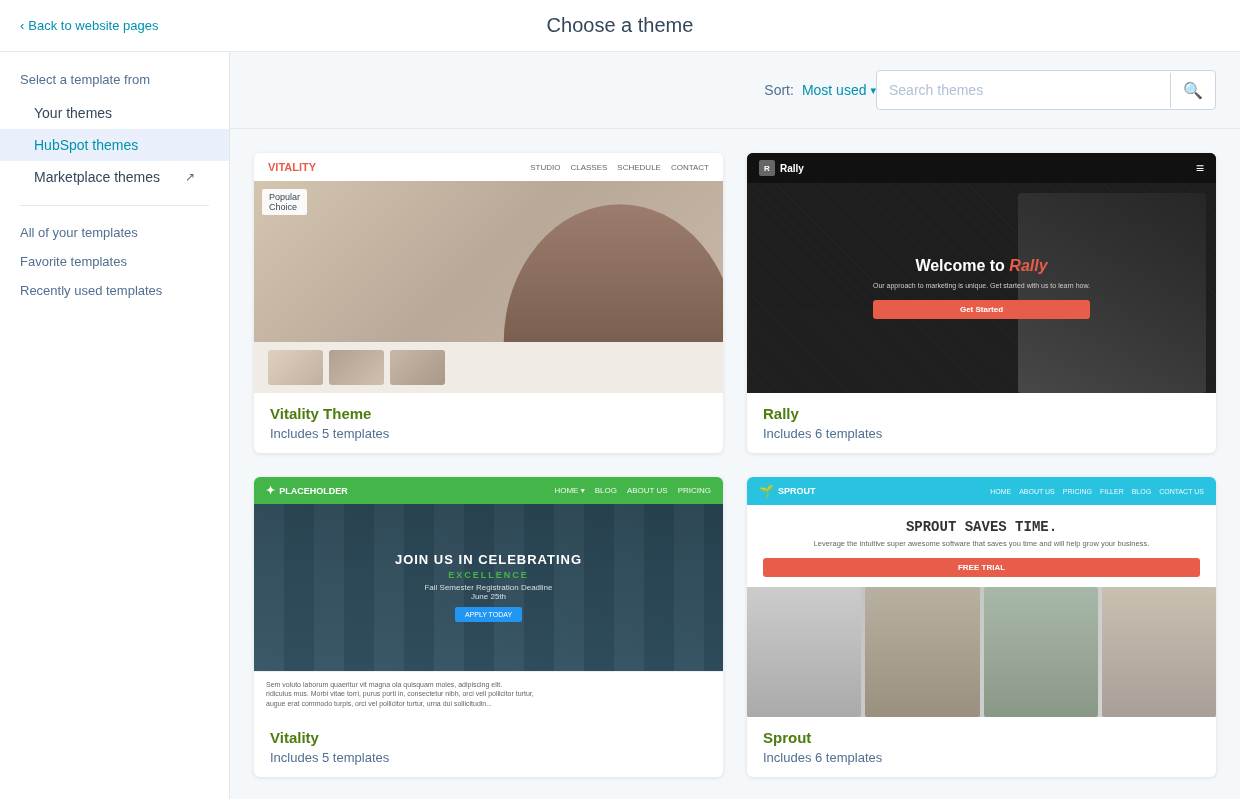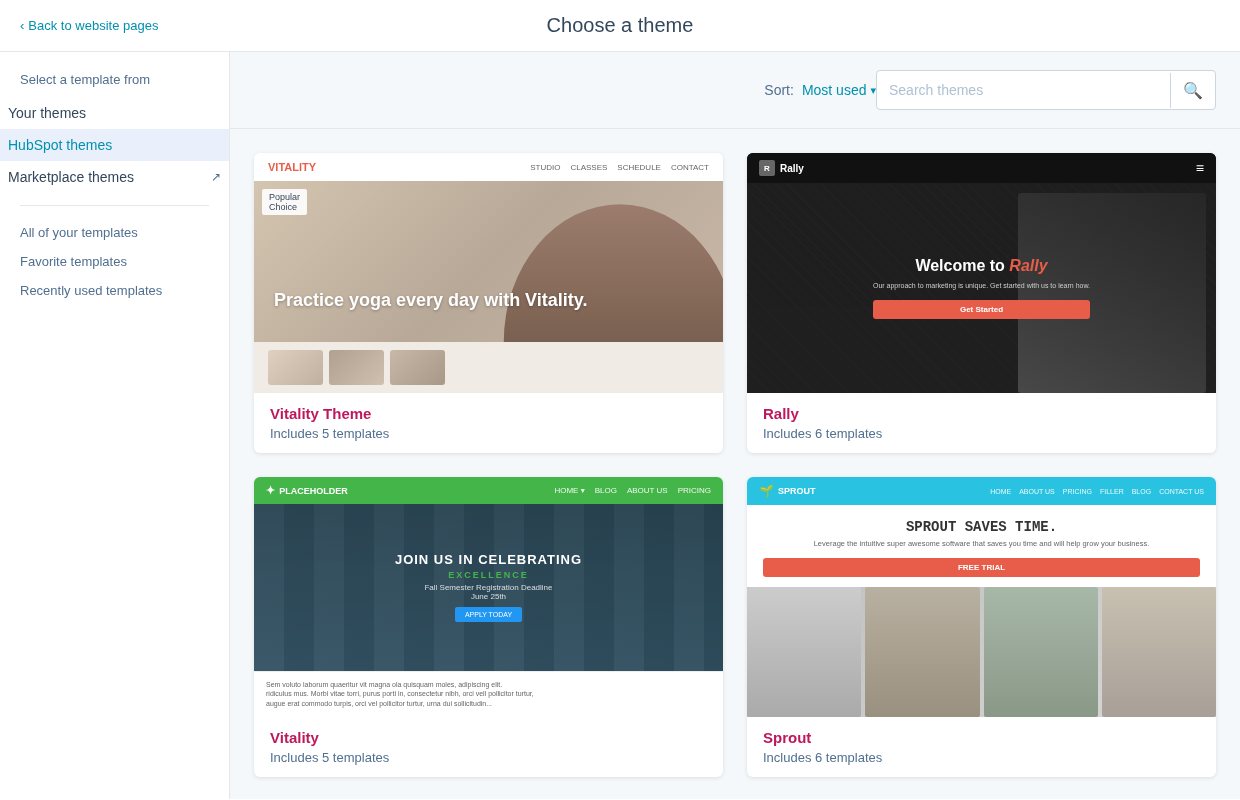--- a/index.html
+++ b/index.html
@@ -51,21 +51,21 @@
     }
     .sidebar-section-title {
       font-size: 13px;
       font-weight: 500;
       color: #516f90;
       padding: 0 20px 10px;
     }
     .sidebar-nav-item {
       display: flex;
       align-items: center;
-      padding: 8px 8px;
+      padding: 8px 34px;
       font-size: 14px;
       color: #33475b;
       cursor: pointer;
       border-radius: 0;
       transition: background 0.15s;
       justify-content: space-between;
     }
     .sidebar-nav-item.active {
       background: #eaf0fb;
       color: #0091ae;
@@ -422,21 +422,21 @@
     .sprout-person:nth-child(2) { background: linear-gradient(180deg, #b8b0a0, #9a9080); }
     .sprout-person:nth-child(3) { background: linear-gradient(180deg, #a8b8a8, #8a9888); }
     .sprout-person:nth-child(4) { background: linear-gradient(180deg, #c8c0b0, #a8a098); }
 
     .theme-info {
       padding: 12px 16px;
     }
     .theme-name {
       font-size: 15px;
       font-weight: 600;
-      color: #be185d;
+      color: #4d7c0f;
       margin-bottom: 4px;
     }
     .theme-templates {
       font-size: 13px;
       color: #516f90;
     }
   </style>
 </head>
 <body>
 
@@ -504,21 +504,20 @@
             <div class="vitality-nav-links">
               <span>STUDIO</span>
               <span>CLASSES</span>
               <span>SCHEDULE</span>
               <span>CONTACT</span>
             </div>
           </div>
           <div class="vitality-hero">
             <div class="vitality-silhouette"></div>
             <div class="vitality-popular-tag">Popular<br>Choice</div>
-            <div class="vitality-hero-text">Practice yoga every day with Vitality.</div>
           </div>
           <div class="vitality-thumbnails">
             <div class="vitality-thumb vitality-thumb-1"></div>
             <div class="vitality-thumb vitality-thumb-2"></div>
             <div class="vitality-thumb vitality-thumb-3"></div>
           </div>
         </div>
         <div class="theme-info">
           <div class="theme-name">Vitality Theme</div>
           <div class="theme-templates">Includes 5 templates</div>

